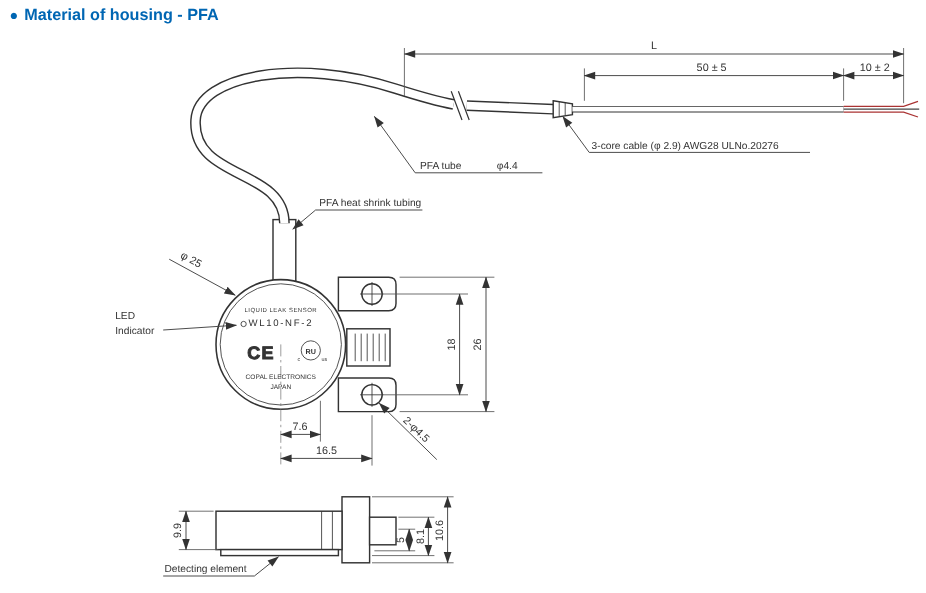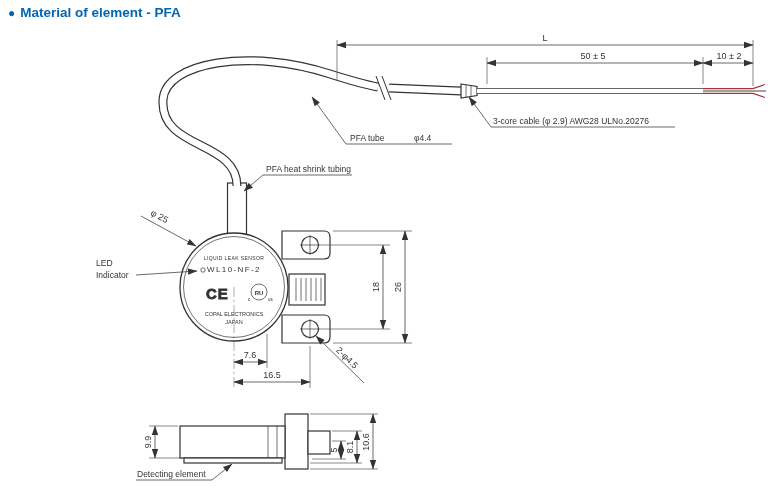--- a/index.html
+++ b/index.html
@@ -18,21 +18,21 @@
   .dtxt{font-size:9px;}
   .ltxt{font-size:8.5px;}
 </style>
 </head>
 <body>
 
 <div class="stage">
 
   <div class="page-title">
     <span class="bullet">●</span>
-    <span>Material of element - PFA</span>
+    <span>Material of housing - PFA</span>
   </div>
 
   <svg width="772" height="494" viewBox="0 0 772 494">
     <defs>
       <marker id="aE" markerUnits="userSpaceOnUse" markerWidth="10" markerHeight="8" refX="9" refY="4" orient="auto">
         <path d="M0,0.8 L9.5,4 L0,7.2 Z" fill="#333"></path>
       </marker>
       <marker id="aS" markerUnits="userSpaceOnUse" markerWidth="10" markerHeight="8" refX="0.5" refY="4" orient="auto">
         <path d="M9.5,0.8 L0,4 L9.5,7.2 Z" fill="#333"></path>
       </marker>

